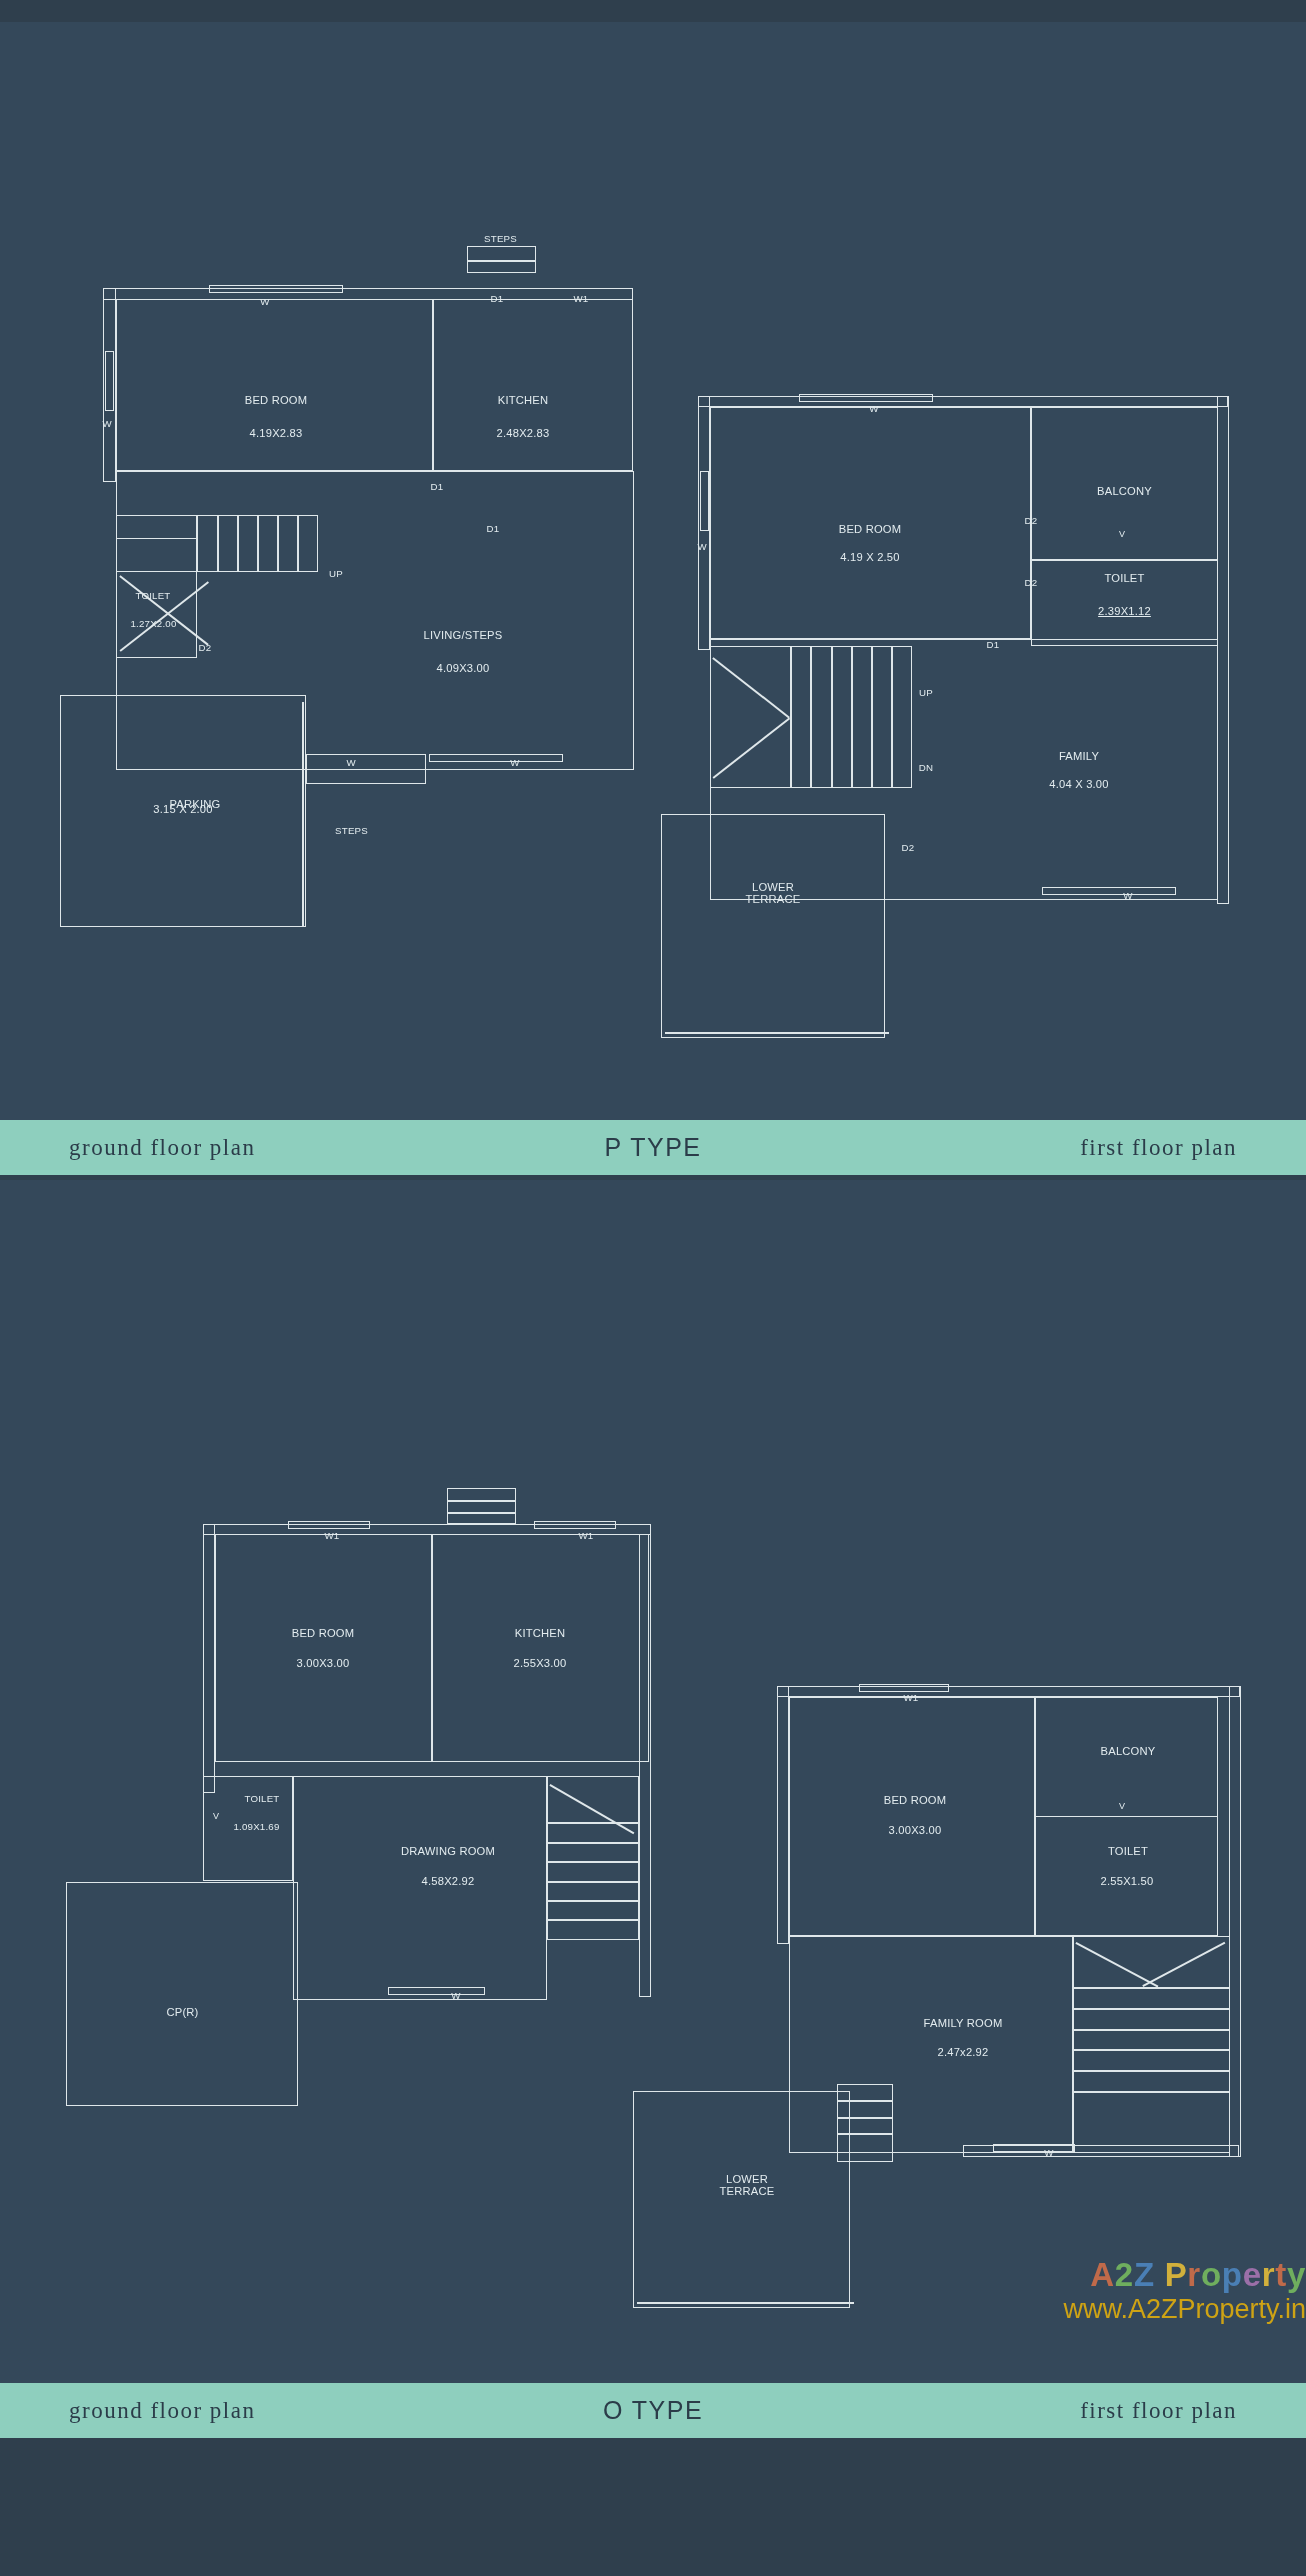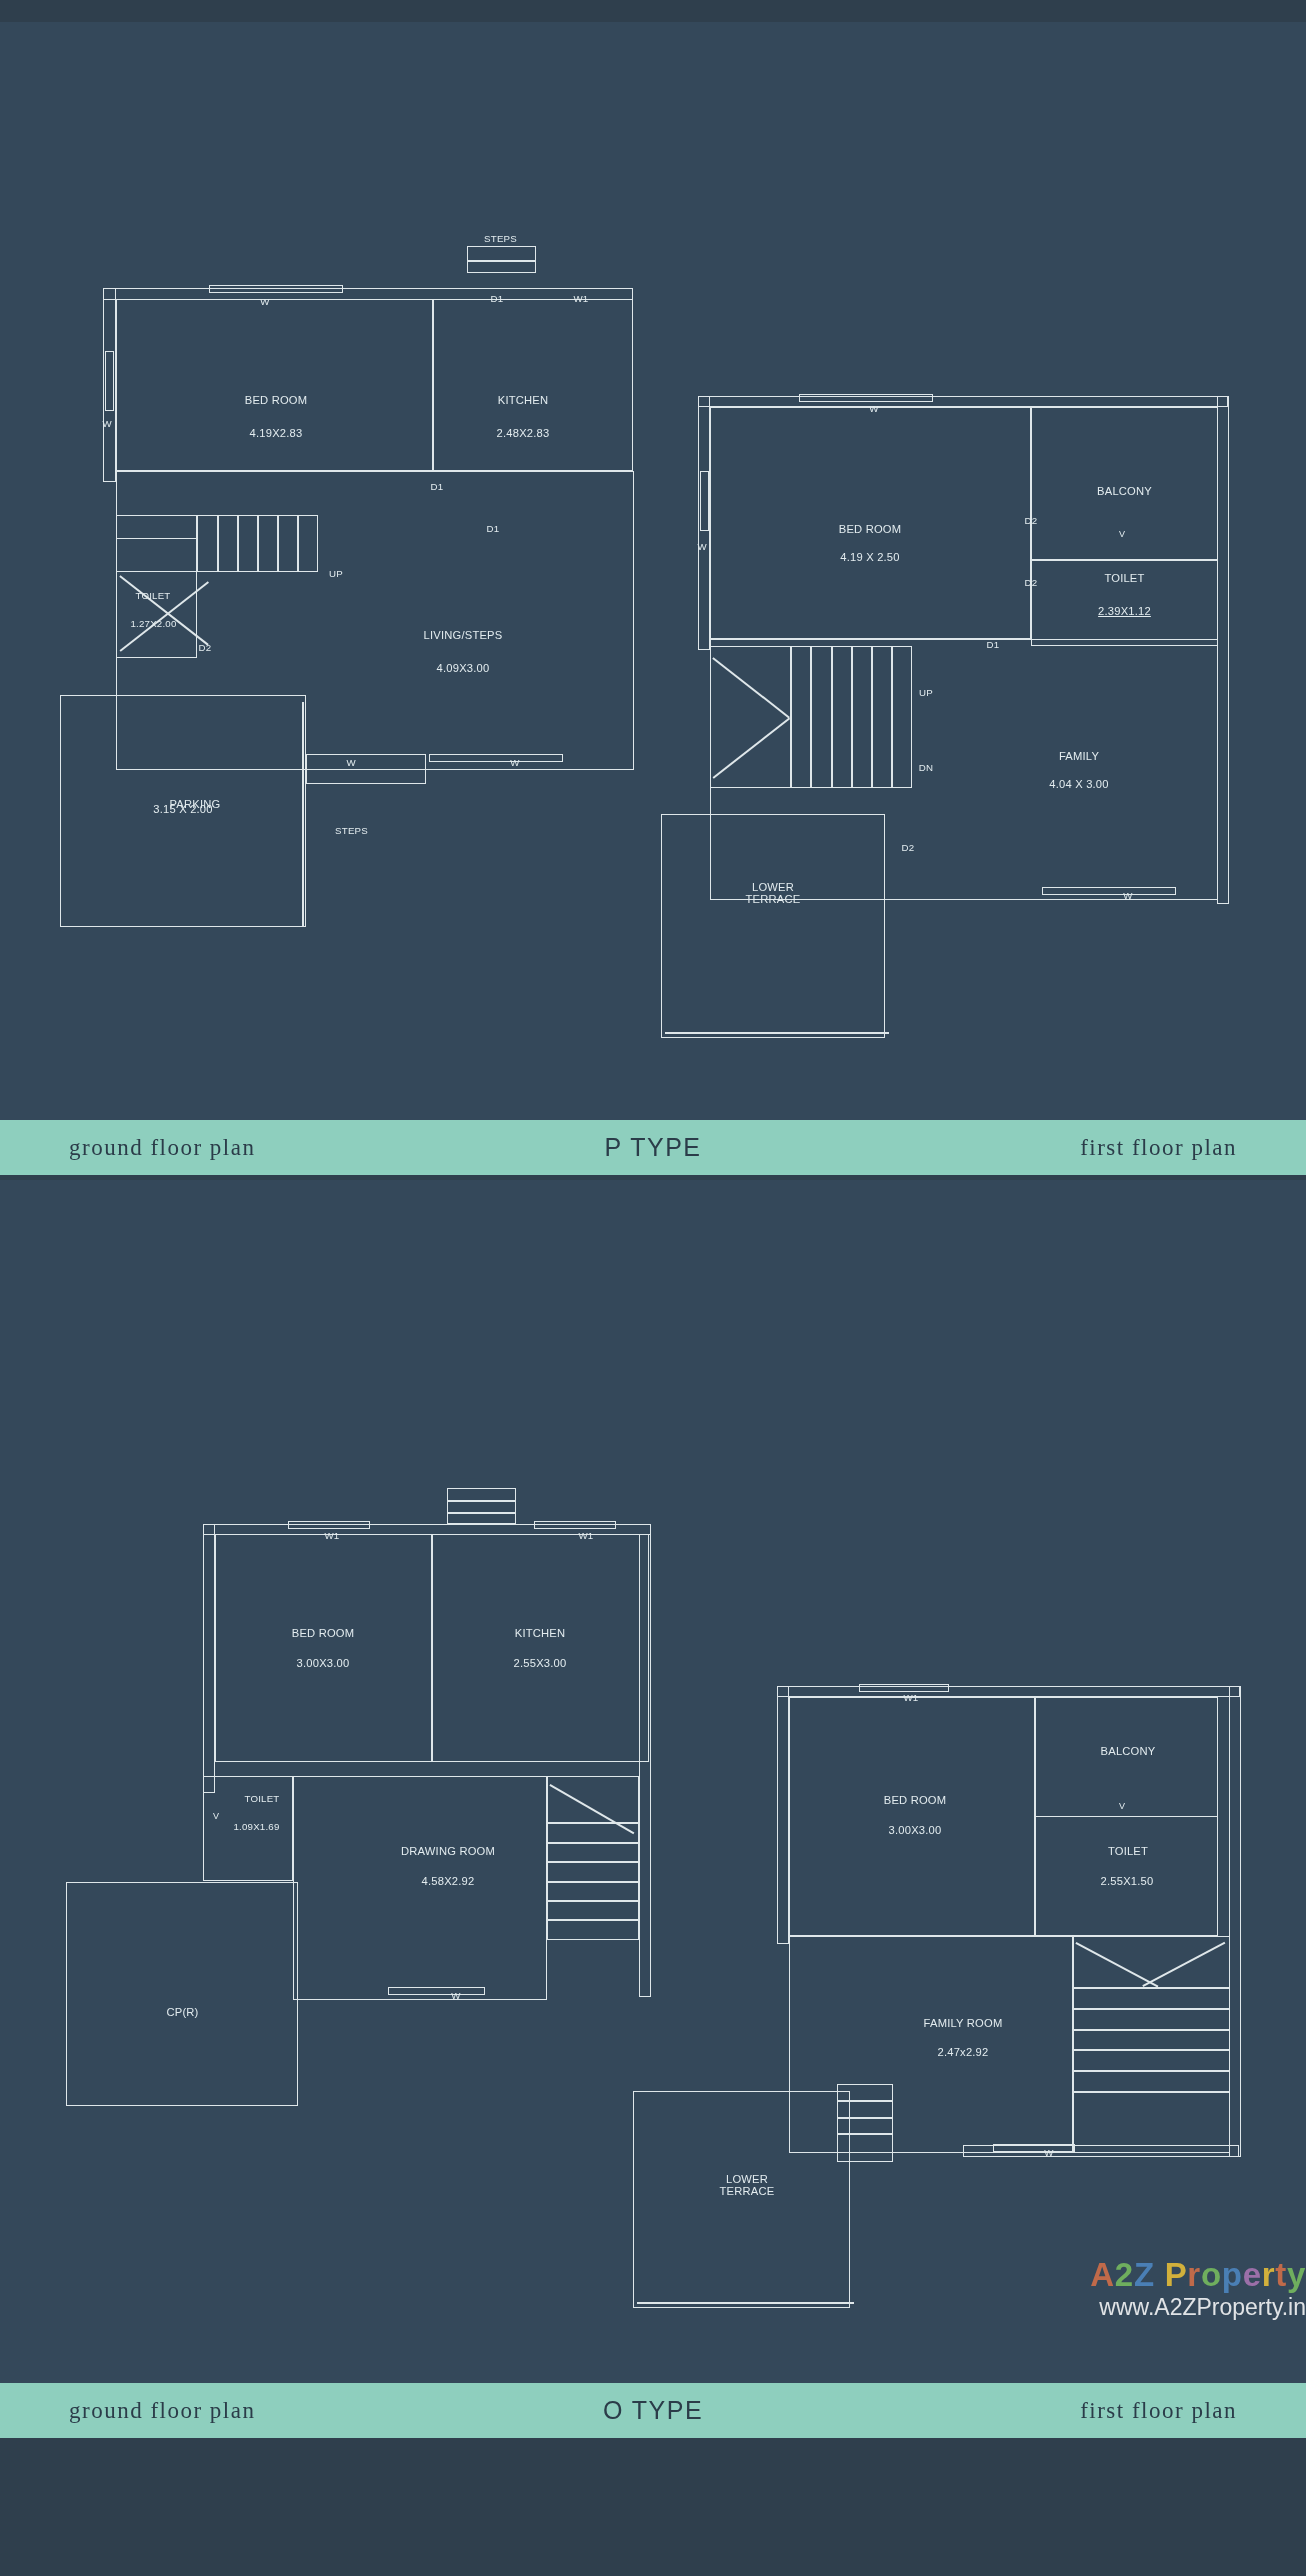--- a/index.html
+++ b/index.html
@@ -14,21 +14,21 @@
   .plan-label{font-size:23px;letter-spacing:1.5px;font-family:Liberation Serif, serif;}
   .type-label{font-size:25px;letter-spacing:1.5px;color:#243744;}
   .wall{position:absolute;border:1.5px solid #dfe7ea;box-sizing:border-box;background:transparent;}
   .line{position:absolute;background:#dfe7ea;}
   .lbl{position:absolute;color:#e3ecef;font-size:11.2px;text-align:center;white-space:nowrap;letter-spacing:0.2px;}
   .lbl.sm{font-size:9.7px;}
   .lbl.xs{font-size:9px;}
   .door{position:absolute;border:0.7px solid #dfe7ea;box-sizing:border-box;}
   .wm{position:absolute;text-align:center;width:1306px;left:0;}
   .wm .wm1{font-size:33px;font-weight:bold;letter-spacing:0.7px;}
-  .wm .wm2{font-size:23px;color:#ffffff;opacity:.85;}
+  .wm .wm2{font-size:27px;color:#eab308;opacity:.85;}
   .c-a{color:#c06a4a;} .c-b{color:#4a7fb5;} .c-c{color:#d2b03c;} .c-d{color:#6fae5e;} .c-e{color:#9b6fa8;}
 </style>
 </head>
 <body>
 
 <div id="page">
 
   <div class="panel" style="top:22.4px;height:1098px;"></div>
 
   <div class="wall" style="left:467px;top:246px;width:69px;height:27px;"></div>

